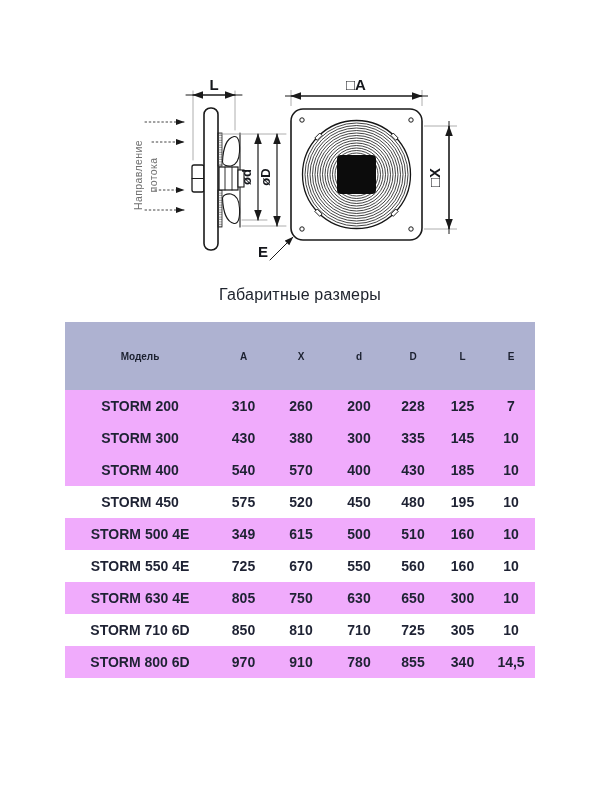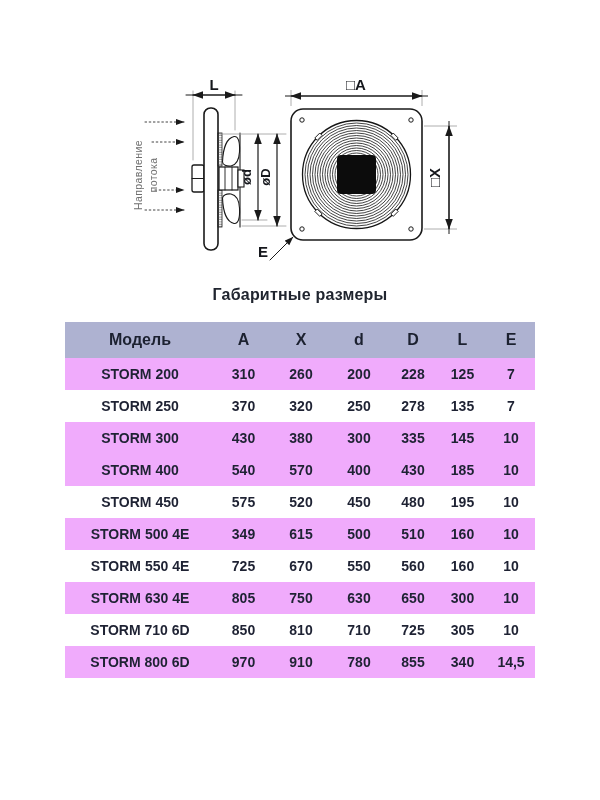--- a/index.html
+++ b/index.html
@@ -13,37 +13,37 @@
   
   .diagram{position:absolute;left:0;top:60px;width:600px;height:220px;}
   .diagram svg{display:block;width:600px;height:220px;}
   .dim-label{font-weight:bold;font-size:15px;fill:#15171c;}
   .dim-label-sm{font-weight:bold;font-size:13px;fill:#15171c;}
   .flow-label{font-size:10.5px;fill:#6e6e6e;letter-spacing:.4px;}
 
   
   .table-title{
     position:absolute;left:0;top:286px;width:600px;text-align:center;
-    font-size:16px;font-weight:bold;color:#20252f;letter-spacing:.2px;
+    font-size:16px;font-weight:normal;color:#20252f;letter-spacing:.2px;
   }
   table.dims{
     position:absolute;left:65px;top:322px;width:470px;
     border-collapse:collapse;table-layout:fixed;
     font-size:14px;font-weight:bold;color:#1e2233;
   }
   table.dims col.c-model{width:150px;}
   table.dims col.c-a{width:57px;}
   table.dims col.c-x{width:58px;}
   table.dims col.c-d{width:58px;}
   table.dims col.c-dd{width:50px;}
   table.dims col.c-l{width:49px;}
   table.dims col.c-e{width:48px;}
   table.dims th{
     background:#aeb2d1;height:36px;font-weight:bold;text-align:center;
-    font-size:16px;color:#1c2130;padding:0;
+    font-size:10px;color:#1c2130;padding:16px;
   }
   table.dims td{height:32px;text-align:center;padding:0;background:#ffffff;}
   table.dims tr.stripe td{background:#f0abfc;}
 </style>
 </head>
 <body>
 
 <div class="page">
 
   <div class="diagram">
@@ -196,29 +196,20 @@
     <tbody>
         <tr class="stripe">
           <td>STORM 200</td>
           <td>310</td>
           <td>260</td>
           <td>200</td>
           <td>228</td>
           <td>125</td>
           <td>7</td>
         </tr>
-        <tr>
-          <td>STORM 250</td>
-          <td>370</td>
-          <td>320</td>
-          <td>250</td>
-          <td>278</td>
-          <td>135</td>
-          <td>7</td>
-        </tr>
         <tr class="stripe">
           <td>STORM 300</td>
           <td>430</td>
           <td>380</td>
           <td>300</td>
           <td>335</td>
           <td>145</td>
           <td>10</td>
         </tr>
         <tr class="stripe">

